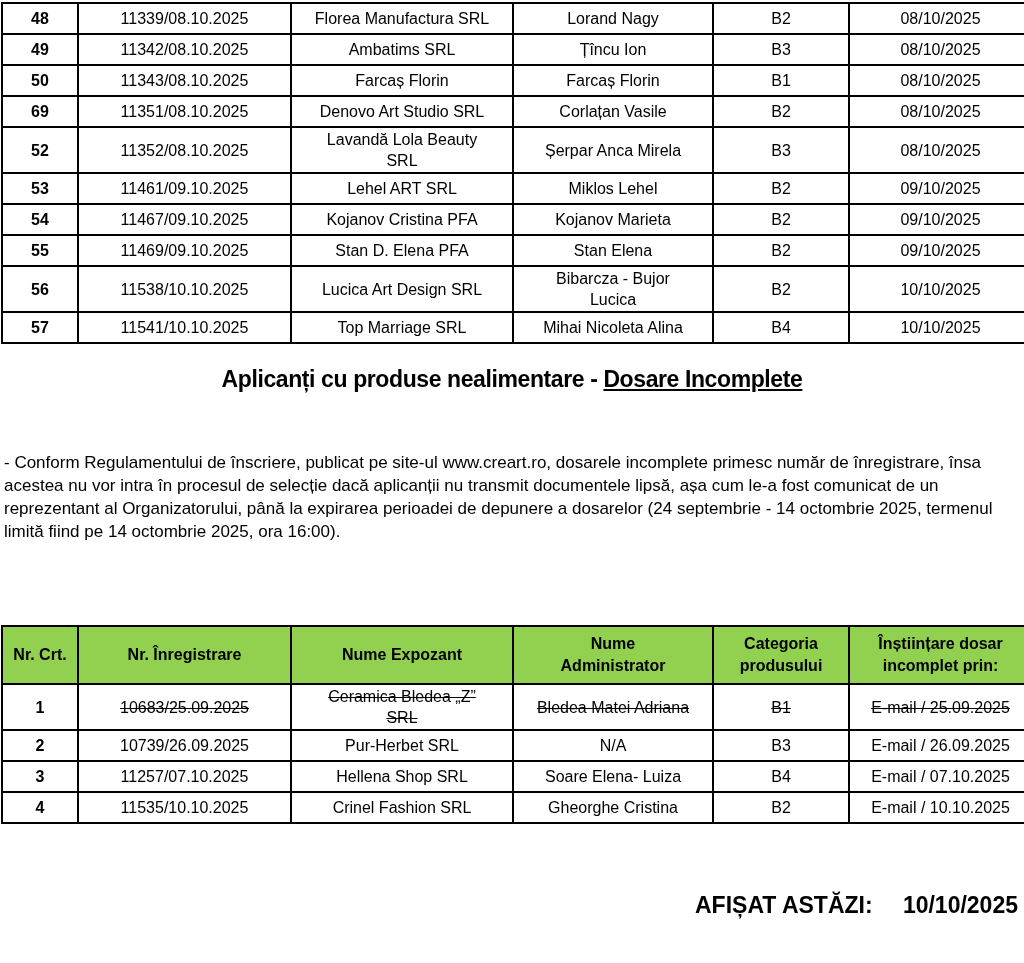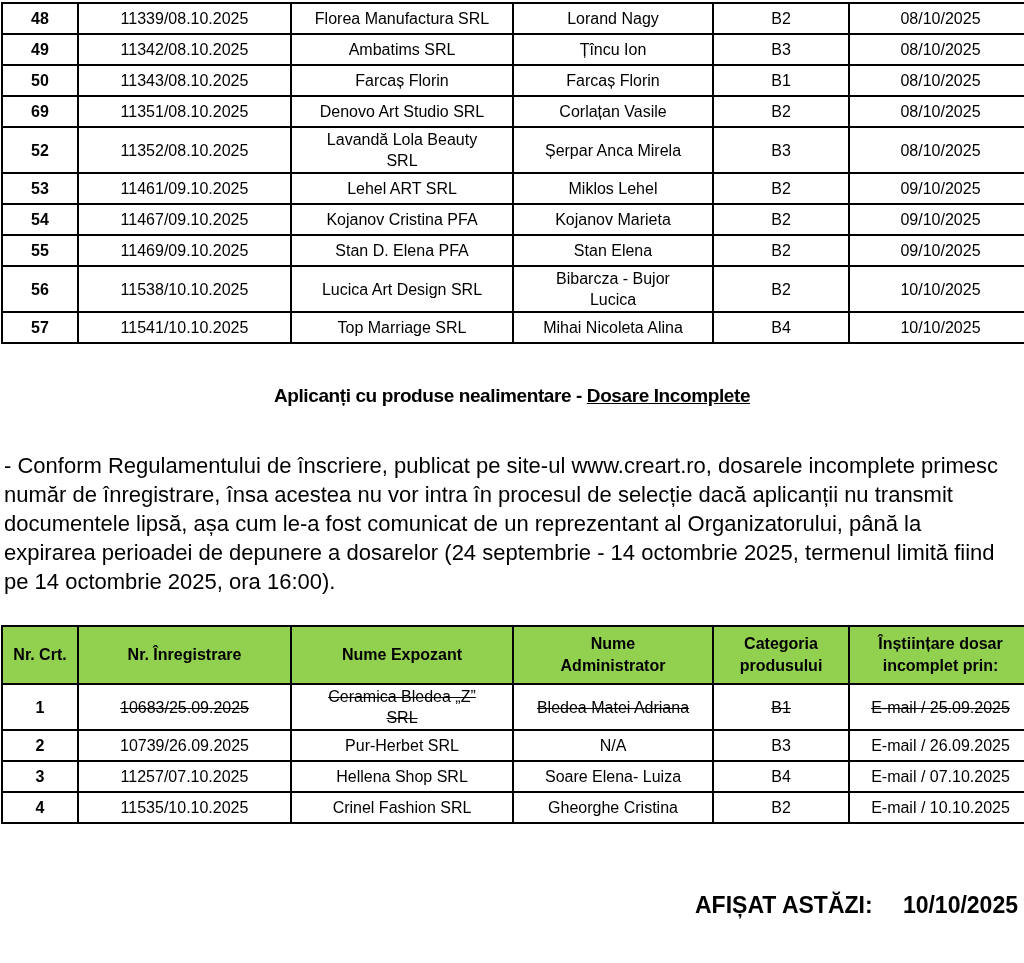--- a/index.html
+++ b/index.html
@@ -14,25 +14,25 @@
     overflow:hidden; font-weight:normal;
   }
   .doc-table { position:absolute; left:1px; width:1030px; }
   .top-table { top:2px; }
   .inc-table { top:625px; }
   .doc-table tr { height:31px; }
   td.num { font-weight:bold;margin-top:44px; }
   .struck { text-decoration:line-through; }
   .inc-table thead th { background:#92d050; font-weight:bold; height:54px; line-height:22px; }
   .heading {
-    position:absolute; top:385px; left:0; width:1024px; text-align:center;
-    font-size:19px; font-weight:bold; letter-spacing:-0.4px;
+    position:absolute; top:366px; left:0; width:1024px; text-align:center;
+    font-size:23px; font-weight:bold; letter-spacing:-0.4px;
   }
   .heading .ul { text-decoration:underline; }
-  .notes { position:absolute; top:451px; left:4px; width:1014px; font-size:22px; line-height:29px; }
+  .notes { position:absolute; top:451px; left:4px; width:1014px; font-size:17px; line-height:23px; }
   .notes p { margin:0 0 13px 0; }
   .footer {
     position:absolute; top:892px; left:695px; right:6px;
     display:flex; justify-content:space-between; align-items:flex-start;
     font-size:23px; font-weight:bold;
   }
 </style>
 </head>
 <body>
 

